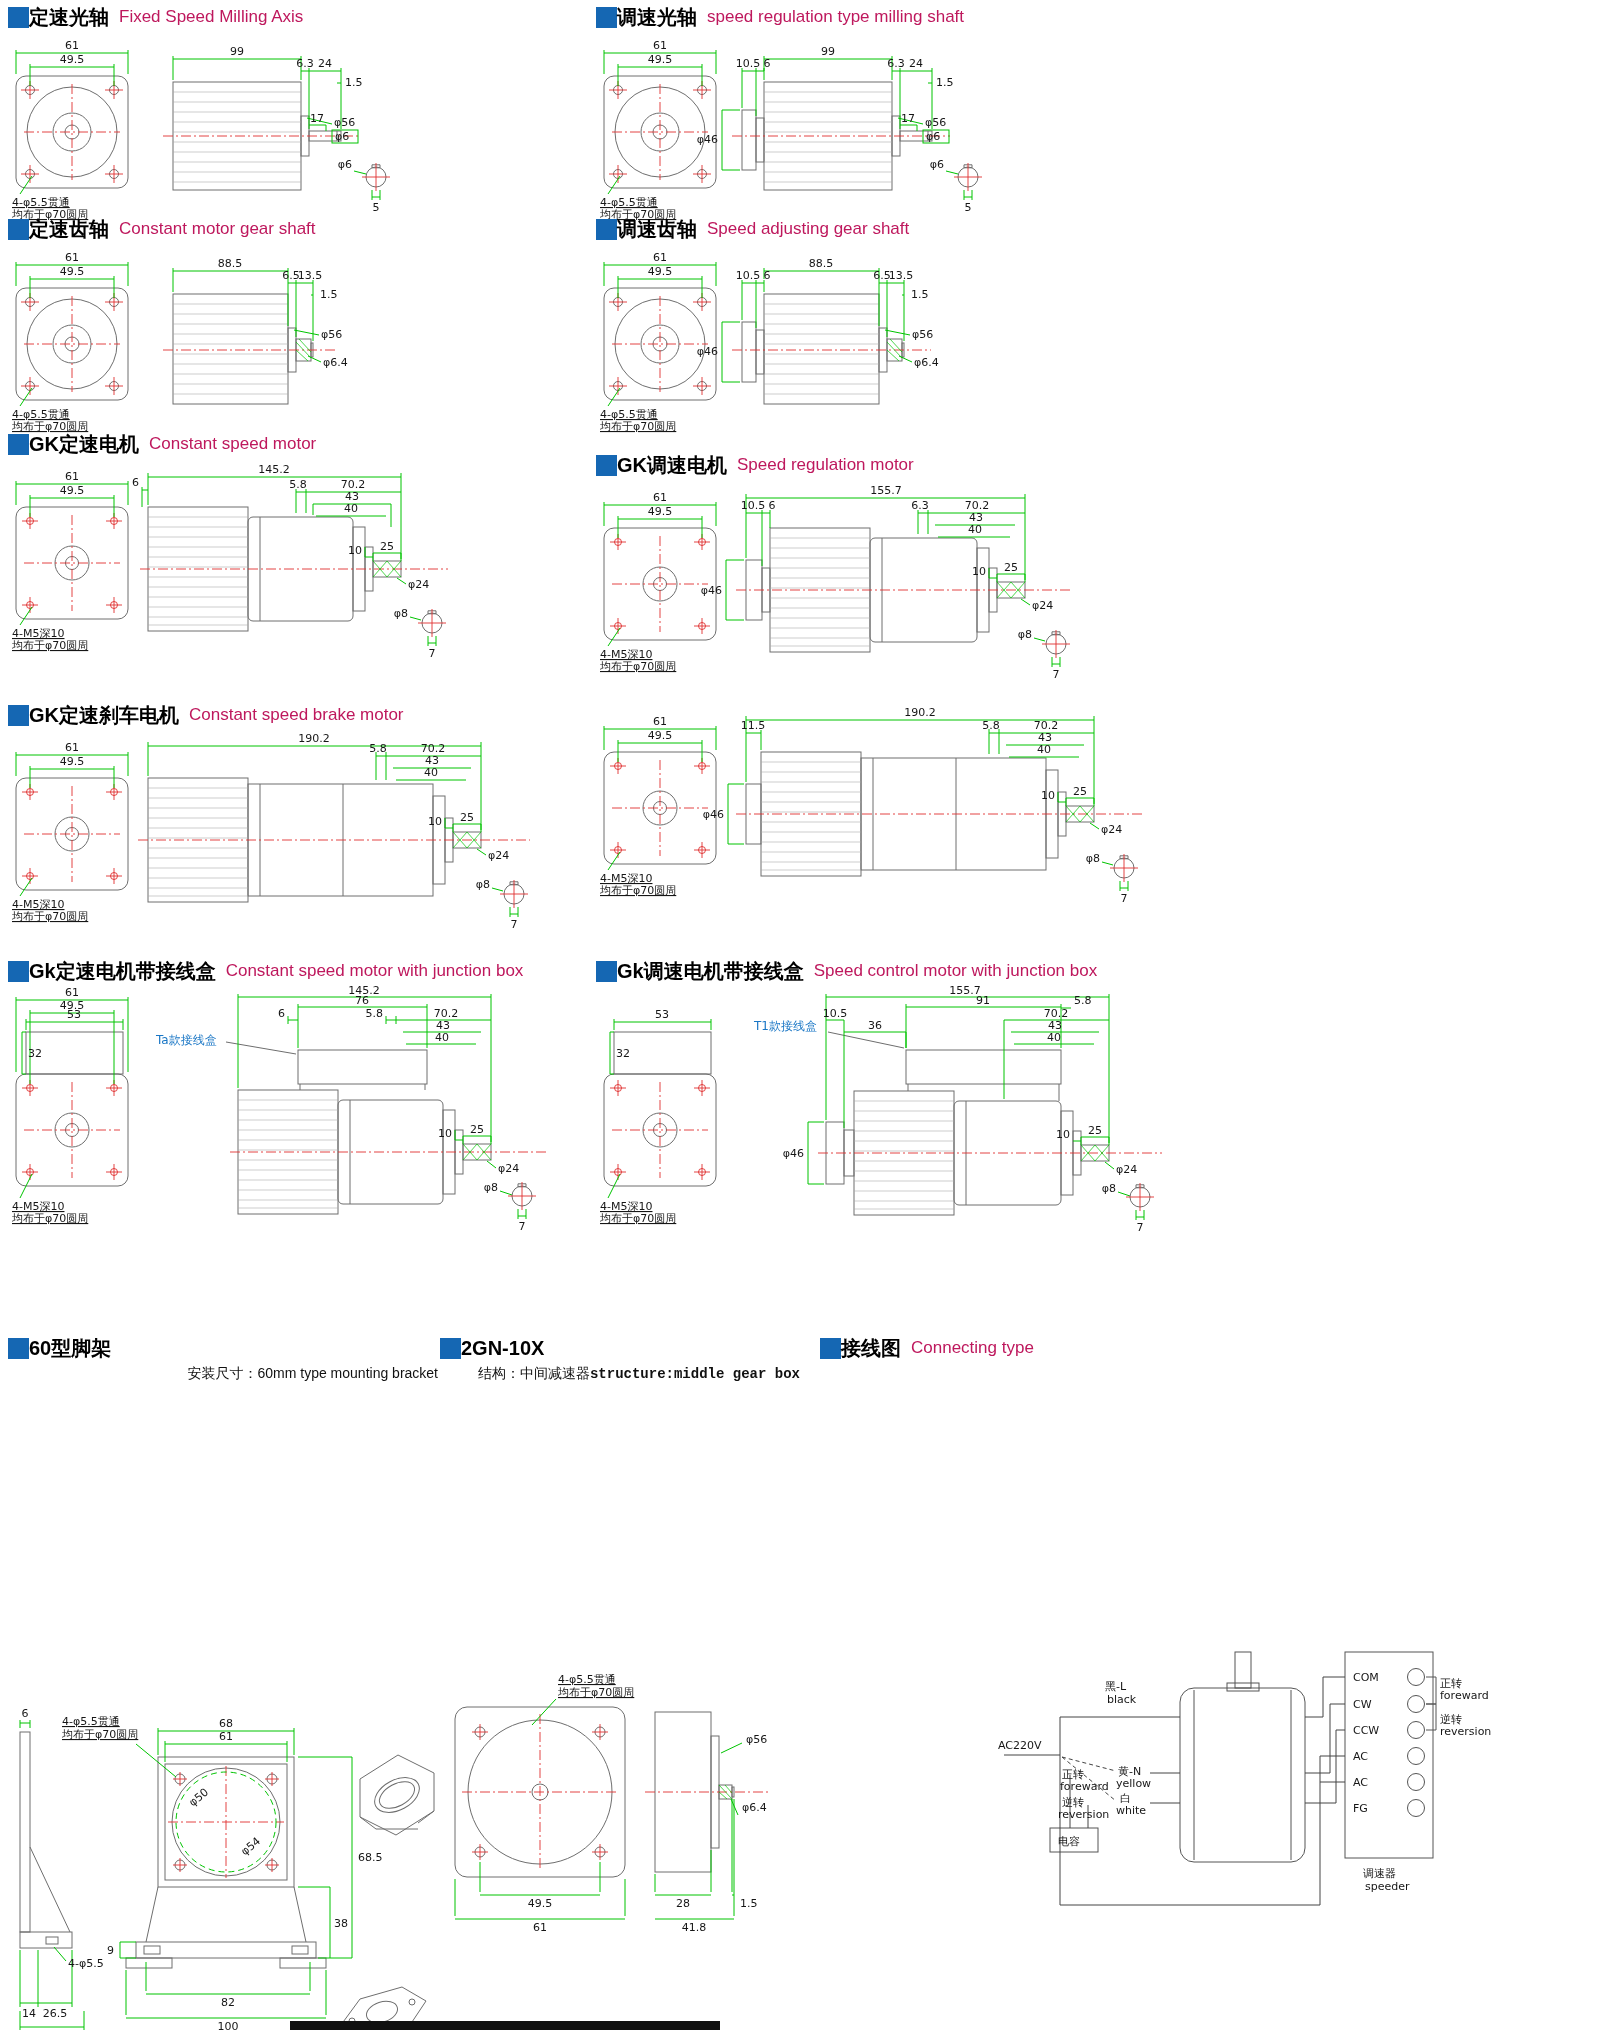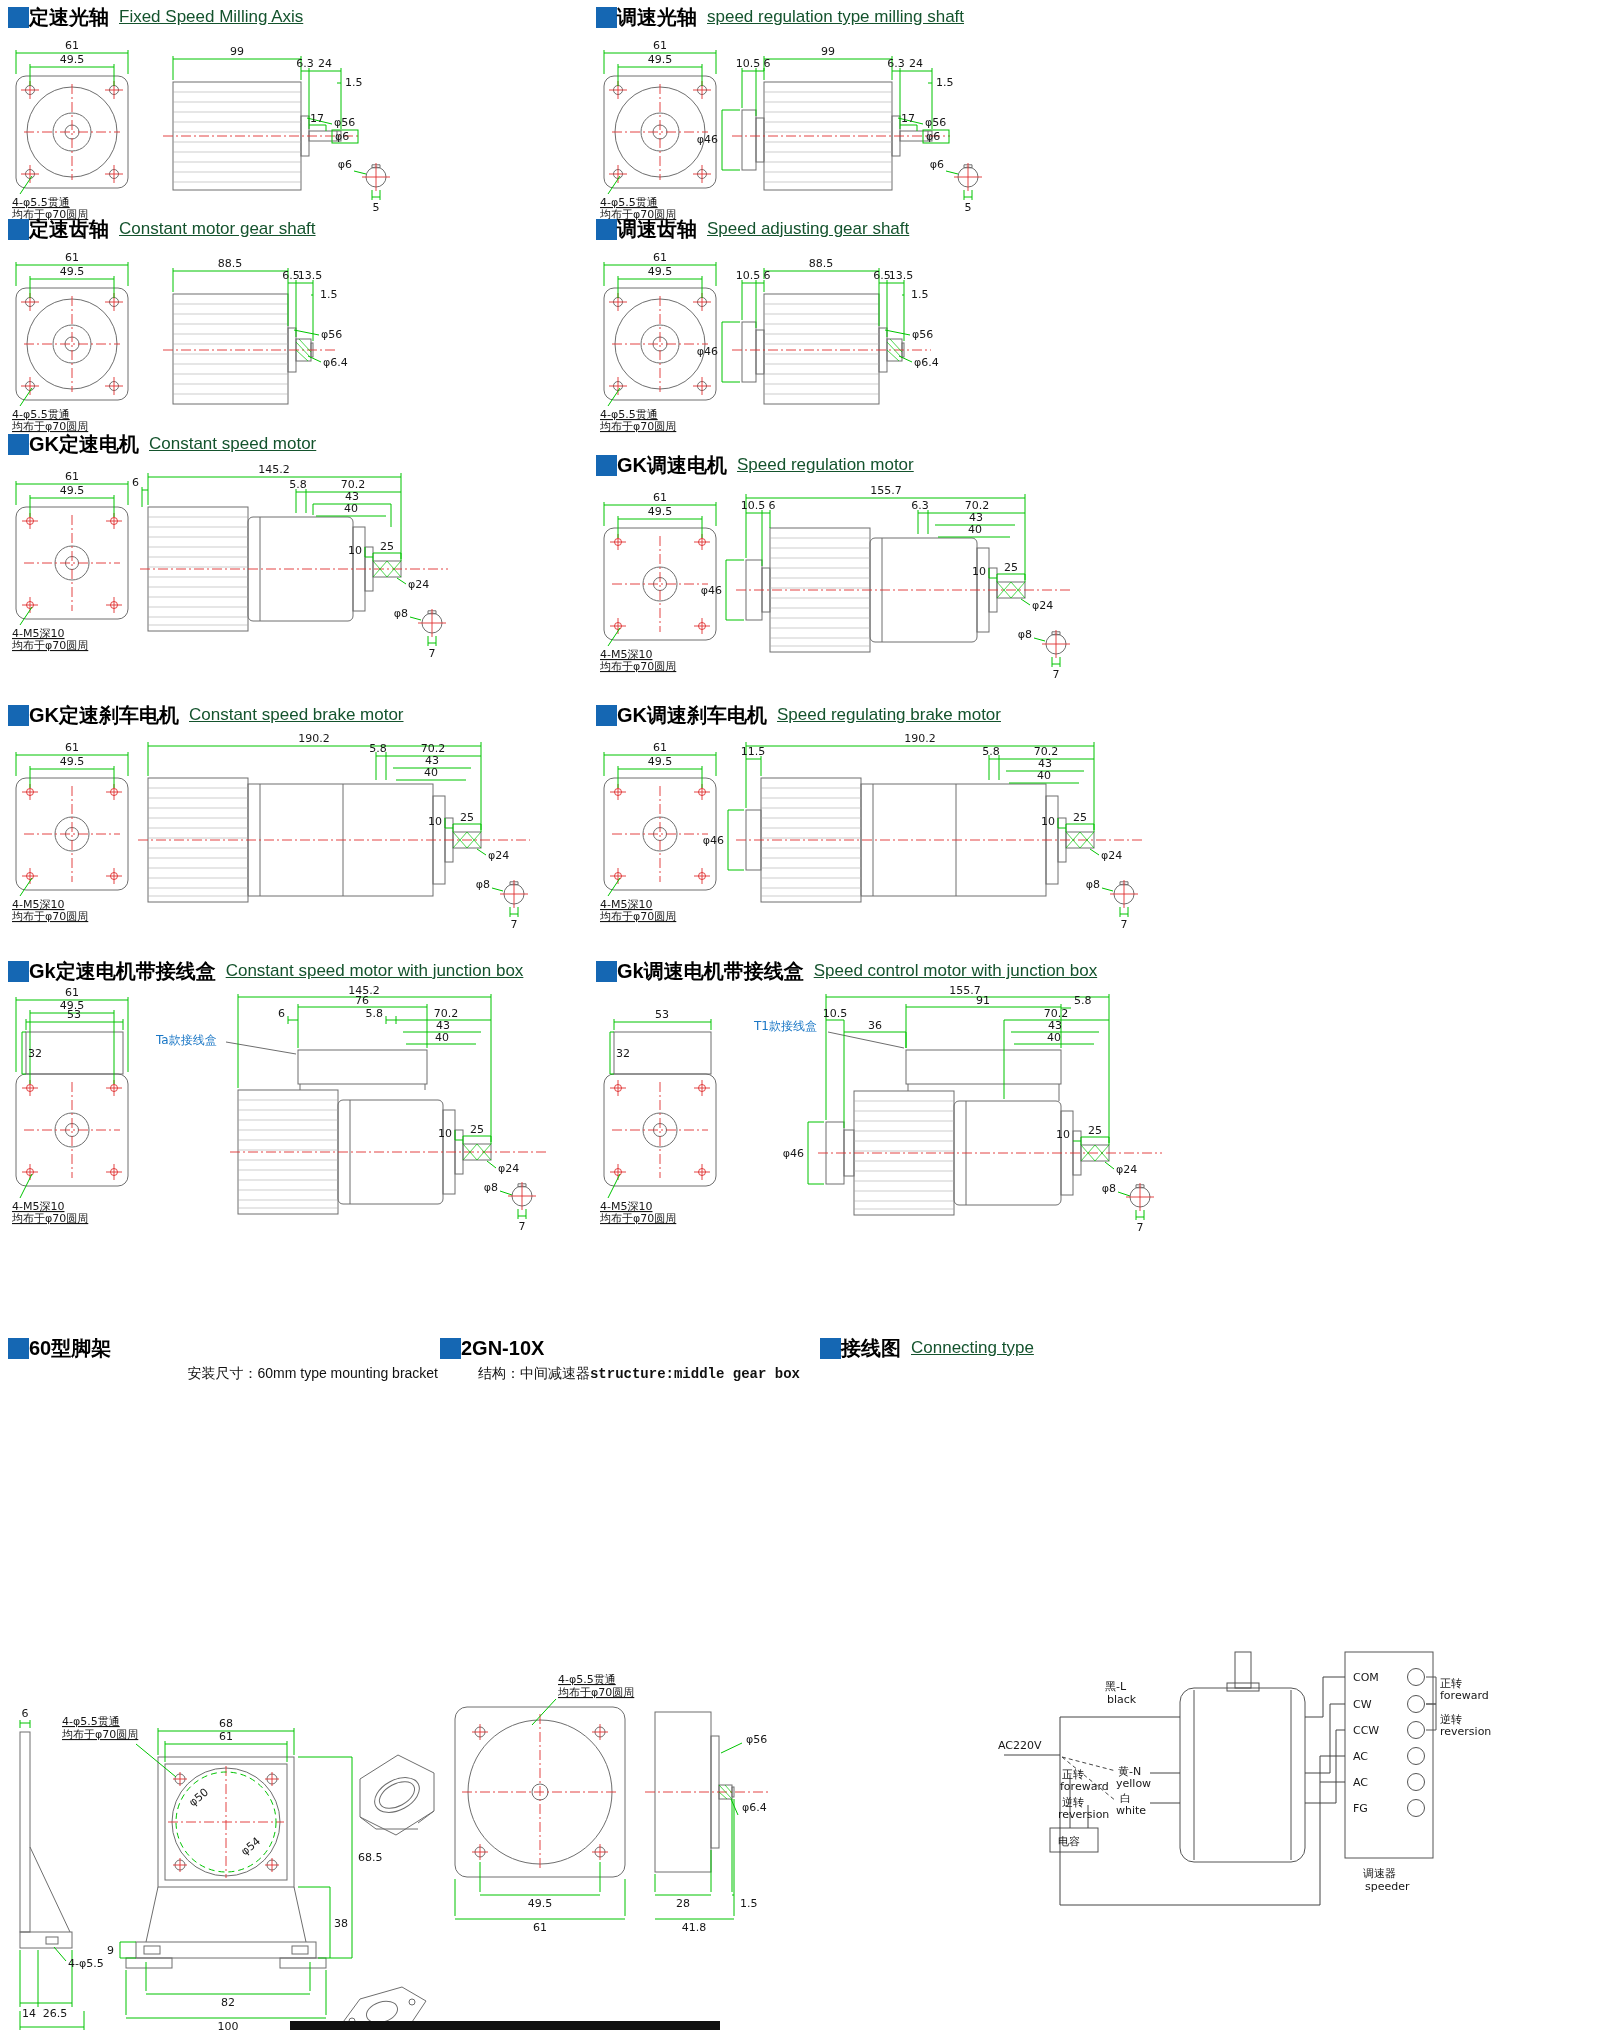--- a/index.html
+++ b/index.html
@@ -2,21 +2,21 @@
 <html><head>
 <meta charset="utf-8">
 <style>
   html,body{margin:0;padding:0;}
   body{width:1600px;height:2030px;position:relative;background:#fff;
        font-family:"Liberation Sans","DejaVu Sans",sans-serif;overflow:hidden;}
   .panel{position:absolute;}
   .hdr{display:flex;align-items:center;height:26px;}
   .sq{width:21px;height:21px;background:#1567b3;flex:0 0 auto;}
   .zh{font-size:20px;font-weight:bold;color:#000;white-space:nowrap;}
-  .en{font-size:17px;color:#14532d;margin-left:10px;white-space:nowrap;text-decoration:underline;}
+  .en{font-size:17px;color:#be185d;margin-left:10px;white-space:nowrap;}
   .sub{font-size:14px;color:#111;margin:4px 0 0 2px;text-align:right;}
   .sub b{font-weight:bold;font-family:Liberation Mono, monospace;}
   svg.draw{overflow:visible;display:block;margin-top:4px;}
   svg text{font-family:"DejaVu Sans",sans-serif;font-size:11px;fill:#161616;}
   svg text.mid{text-anchor:middle;}
   svg text.end{text-anchor:end;}
   svg text.note{text-decoration:underline;}
   svg text.blue{fill:#1976c5;font-size:12px;}
   .cl{stroke:#e03030;stroke-width:0.9;fill:none;stroke-dasharray:10 3 2 3;}
   .edge{position:absolute;background:#101010;}
@@ -375,25 +375,20 @@
       <text class="end" x="434" y="93">10</text>
       <text class="mid" x="459" y="89">25</text>
       <text x="480" y="127">φ24</text>
       <text class="end" x="482" y="156">φ8</text>
       <text class="mid" x="506" y="196">7</text>
     </g>
   </svg>
 </section>
 
 <section class="panel" style="left:596px;top:702px;width:1000px;height:254px">
-  <div class="hdr">
-    <span class="sq"></span>
-    <span class="zh">GK调速刹车电机</span>
-    <span class="en">Speed regulating brake motor</span>
-  </div>
   <svg class="draw" width="690" height="222">
     <g>
       <use href="#flgB" x="8" y="46"></use>
         <use href="#fvD" x="8" y="46"></use>
       <text class="mid" x="64" y="19">61</text>
       <text class="mid" x="64" y="33">49.5</text>
       <text class="note" x="4" y="176">4-M5深10</text>
       <text class="note" x="4" y="188">均布于φ70圆周</text>
     </g>
     <g>

